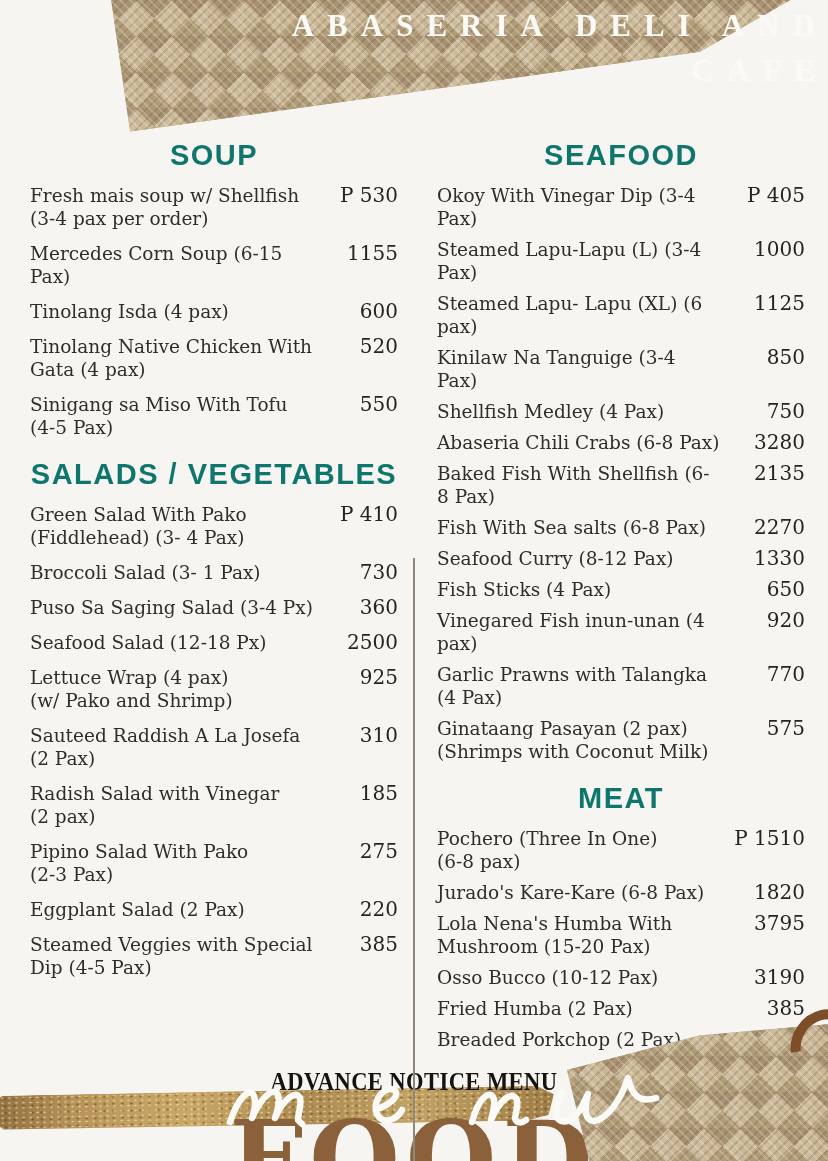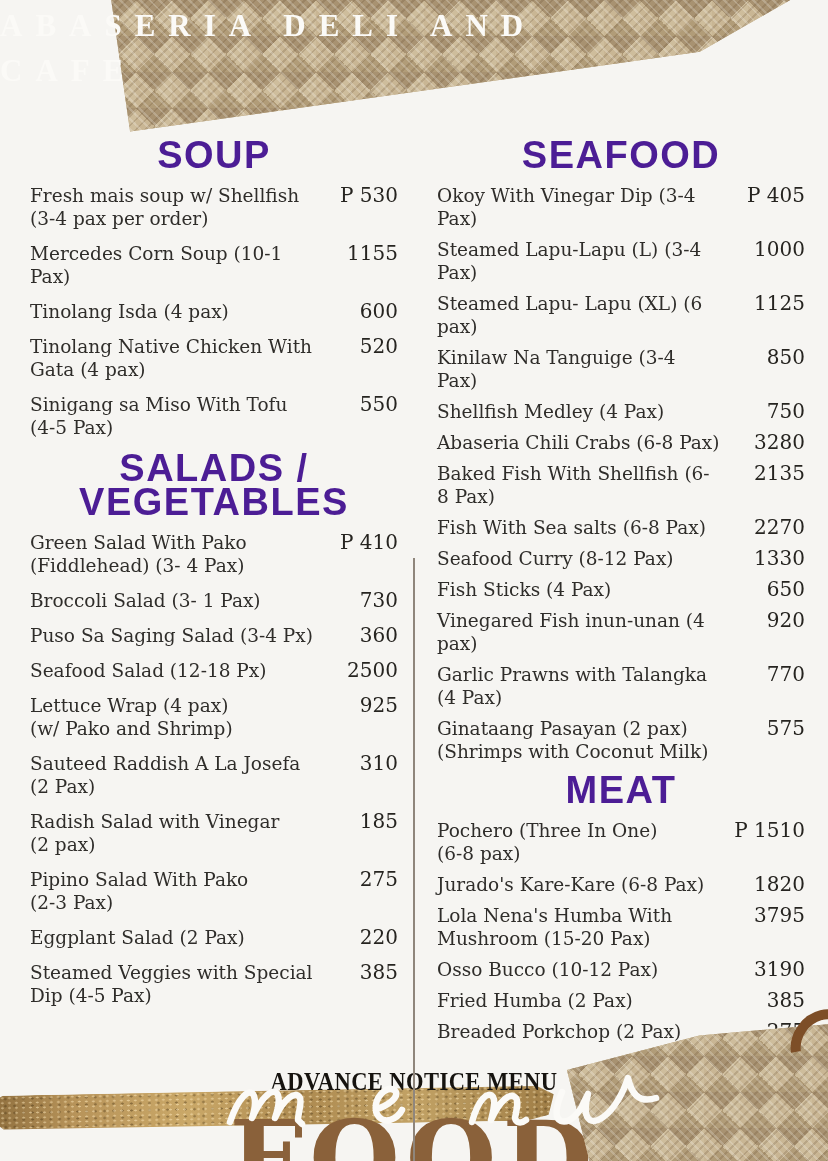--- a/index.html
+++ b/index.html
@@ -17,35 +17,35 @@
       repeating-conic-gradient(from 45deg, #cebd9c 0% 25%, #b19c78 25% 50%, #c9b694 50% 75%, #a89271 75% 100%);
     background-size:auto, auto, 36px 36px;
   }
   .header-banner{
     position:absolute; left:100px; top:0; width:700px; height:140px;
     clip-path:polygon(1.6% 0, 98.6% 0, 85.7% 37%, 4.3% 94%);
     z-index:1;
   }
   .header-title{
     position:absolute; left:0; top:4px; width:100%;
-    text-align:left; color:#fbfaf7;
+    text-align:right; color:#fbfaf7;
     font-family:"Liberation Serif", serif; font-weight:700;
     font-size:31px; letter-spacing:13px; line-height:1.45;
     z-index:2; text-transform:uppercase;
   }
   
   .col{position:absolute; top:138px; width:368px; z-index:2;}
   .col-left{left:30px;}
   .col-right{left:437px;}
   .section-title{
     margin:0 0 12px 0; text-align:center;
     font-family:"Liberation Sans", sans-serif; font-weight:700;
-    font-size:38px; letter-spacing:1.5px; color:#4c1d95; line-height:34px;
-  }
-  .menu-section + .menu-section .section-title{margin-top:10px;}
+    font-size:29px; letter-spacing:1.5px; color:#0f766e; line-height:34px;
+  }
+  .menu-section + .menu-section .section-title{margin-top:18px;}
   .menu-item{display:flex; align-items:flex-start; margin-bottom:12px;}
   .col-right .menu-item{margin-bottom:8px;}
   .item-name{
     flex:1 1 auto; min-width:0; white-space:pre-line;
     font-size:18.5px; line-height:23px; color:#2f2d2a;
   }
   .item-price{
     flex:0 0 78px; text-align:right;
     font-size:20px; line-height:23px; color:#262420;
   }
@@ -105,21 +105,21 @@
   <div class="col col-left">
       <section class="menu-section">
     <h2 class="section-title">SOUP</h2>
     <div class="items">
           <div class="menu-item">
     <div class="item-name">Fresh mais soup w/ Shellfish
 (3-4 pax per order)</div>
     <div class="item-price">P 530</div>
   </div>
           <div class="menu-item">
-    <div class="item-name">Mercedes Corn Soup (10-1
+    <div class="item-name">Mercedes Corn Soup (6-15
 Pax)</div>
     <div class="item-price">1155</div>
   </div>
           <div class="menu-item">
     <div class="item-name">Tinolang Isda (4 pax)</div>
     <div class="item-price">600</div>
   </div>
           <div class="menu-item">
     <div class="item-name">Tinolang Native Chicken With
 Gata (4 pax)</div>

